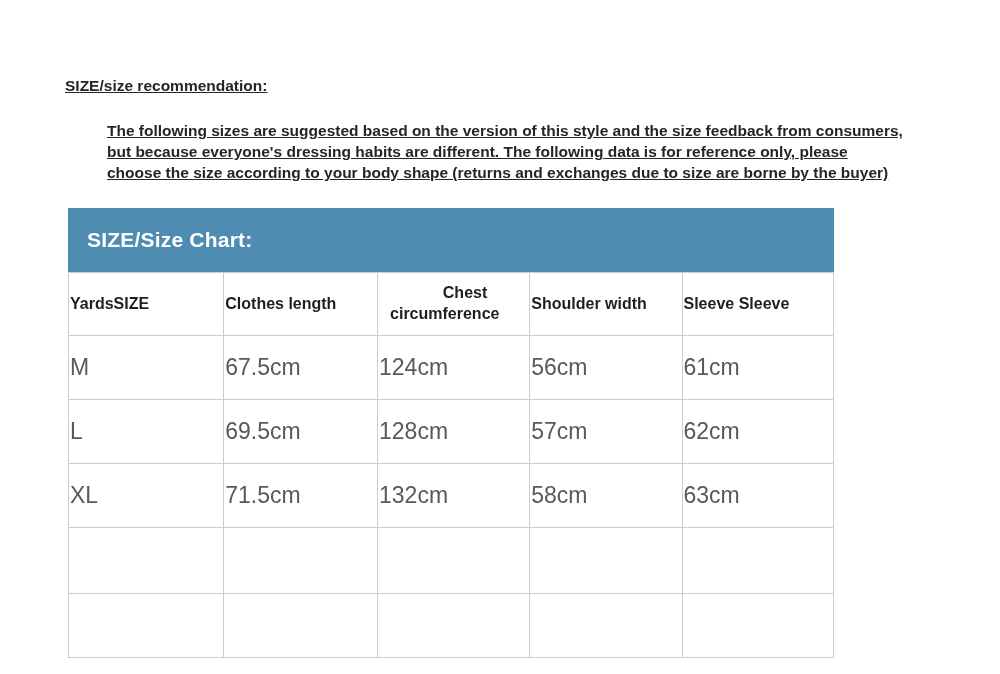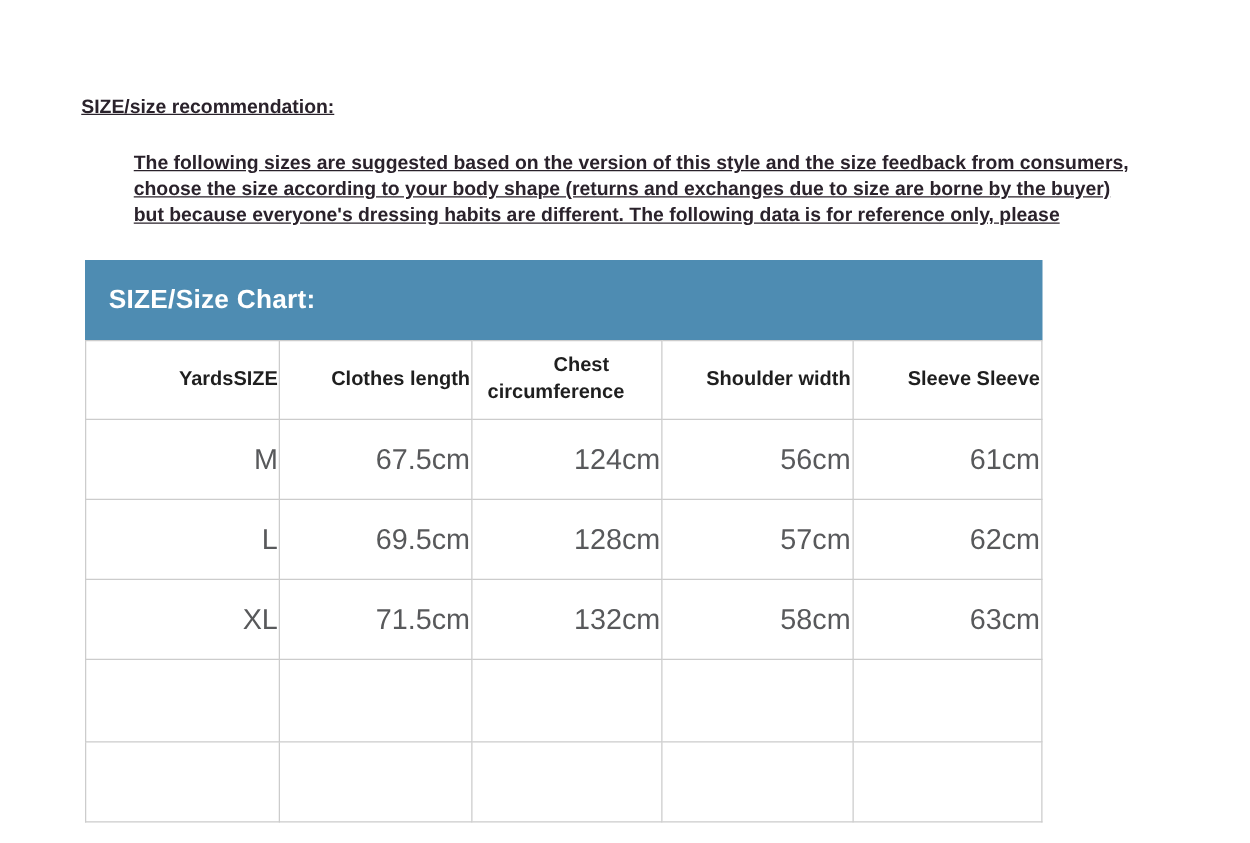--- a/index.html
+++ b/index.html
@@ -53,21 +53,21 @@
     letter-spacing:0.2px;
   }
   table.size-table{
     width:100%;
     border-collapse:collapse;
     table-layout:fixed;
   }
   .size-table th,
   .size-table td{
     border:1px solid #cccccc;
-    text-align:right;
+    text-align:left;
     vertical-align:middle;
     overflow:hidden;
   }
   .size-table th{
     height:60px;
     font-size:16px;
     font-weight:bold;
     color:#1f1f1f;
   }
   .size-table th.left{
@@ -84,22 +84,22 @@
 </style>
 </head>
 <body>
 
 <div class="page">
 
   <div class="intro">
     <p class="intro-title">SIZE/size recommendation:</p>
     <div class="intro-body">
       <div class="line">The following sizes are suggested based on the version of this style and the size feedback from consumers,</div>
+      <div class="line">but because everyone's dressing habits are different. The following data is for reference only, please</div>
       <div class="line">choose the size according to your body shape (returns and exchanges due to size are borne by the buyer)</div>
-      <div class="line">but because everyone's dressing habits are different. The following data is for reference only, please</div>
     </div>
   </div>
 
   <div class="chart-wrap">
     <div class="chart-title-bar">
       <span class="chart-title">SIZE/Size Chart:</span>
     </div>
 
     <table class="size-table">
       <colgroup>

